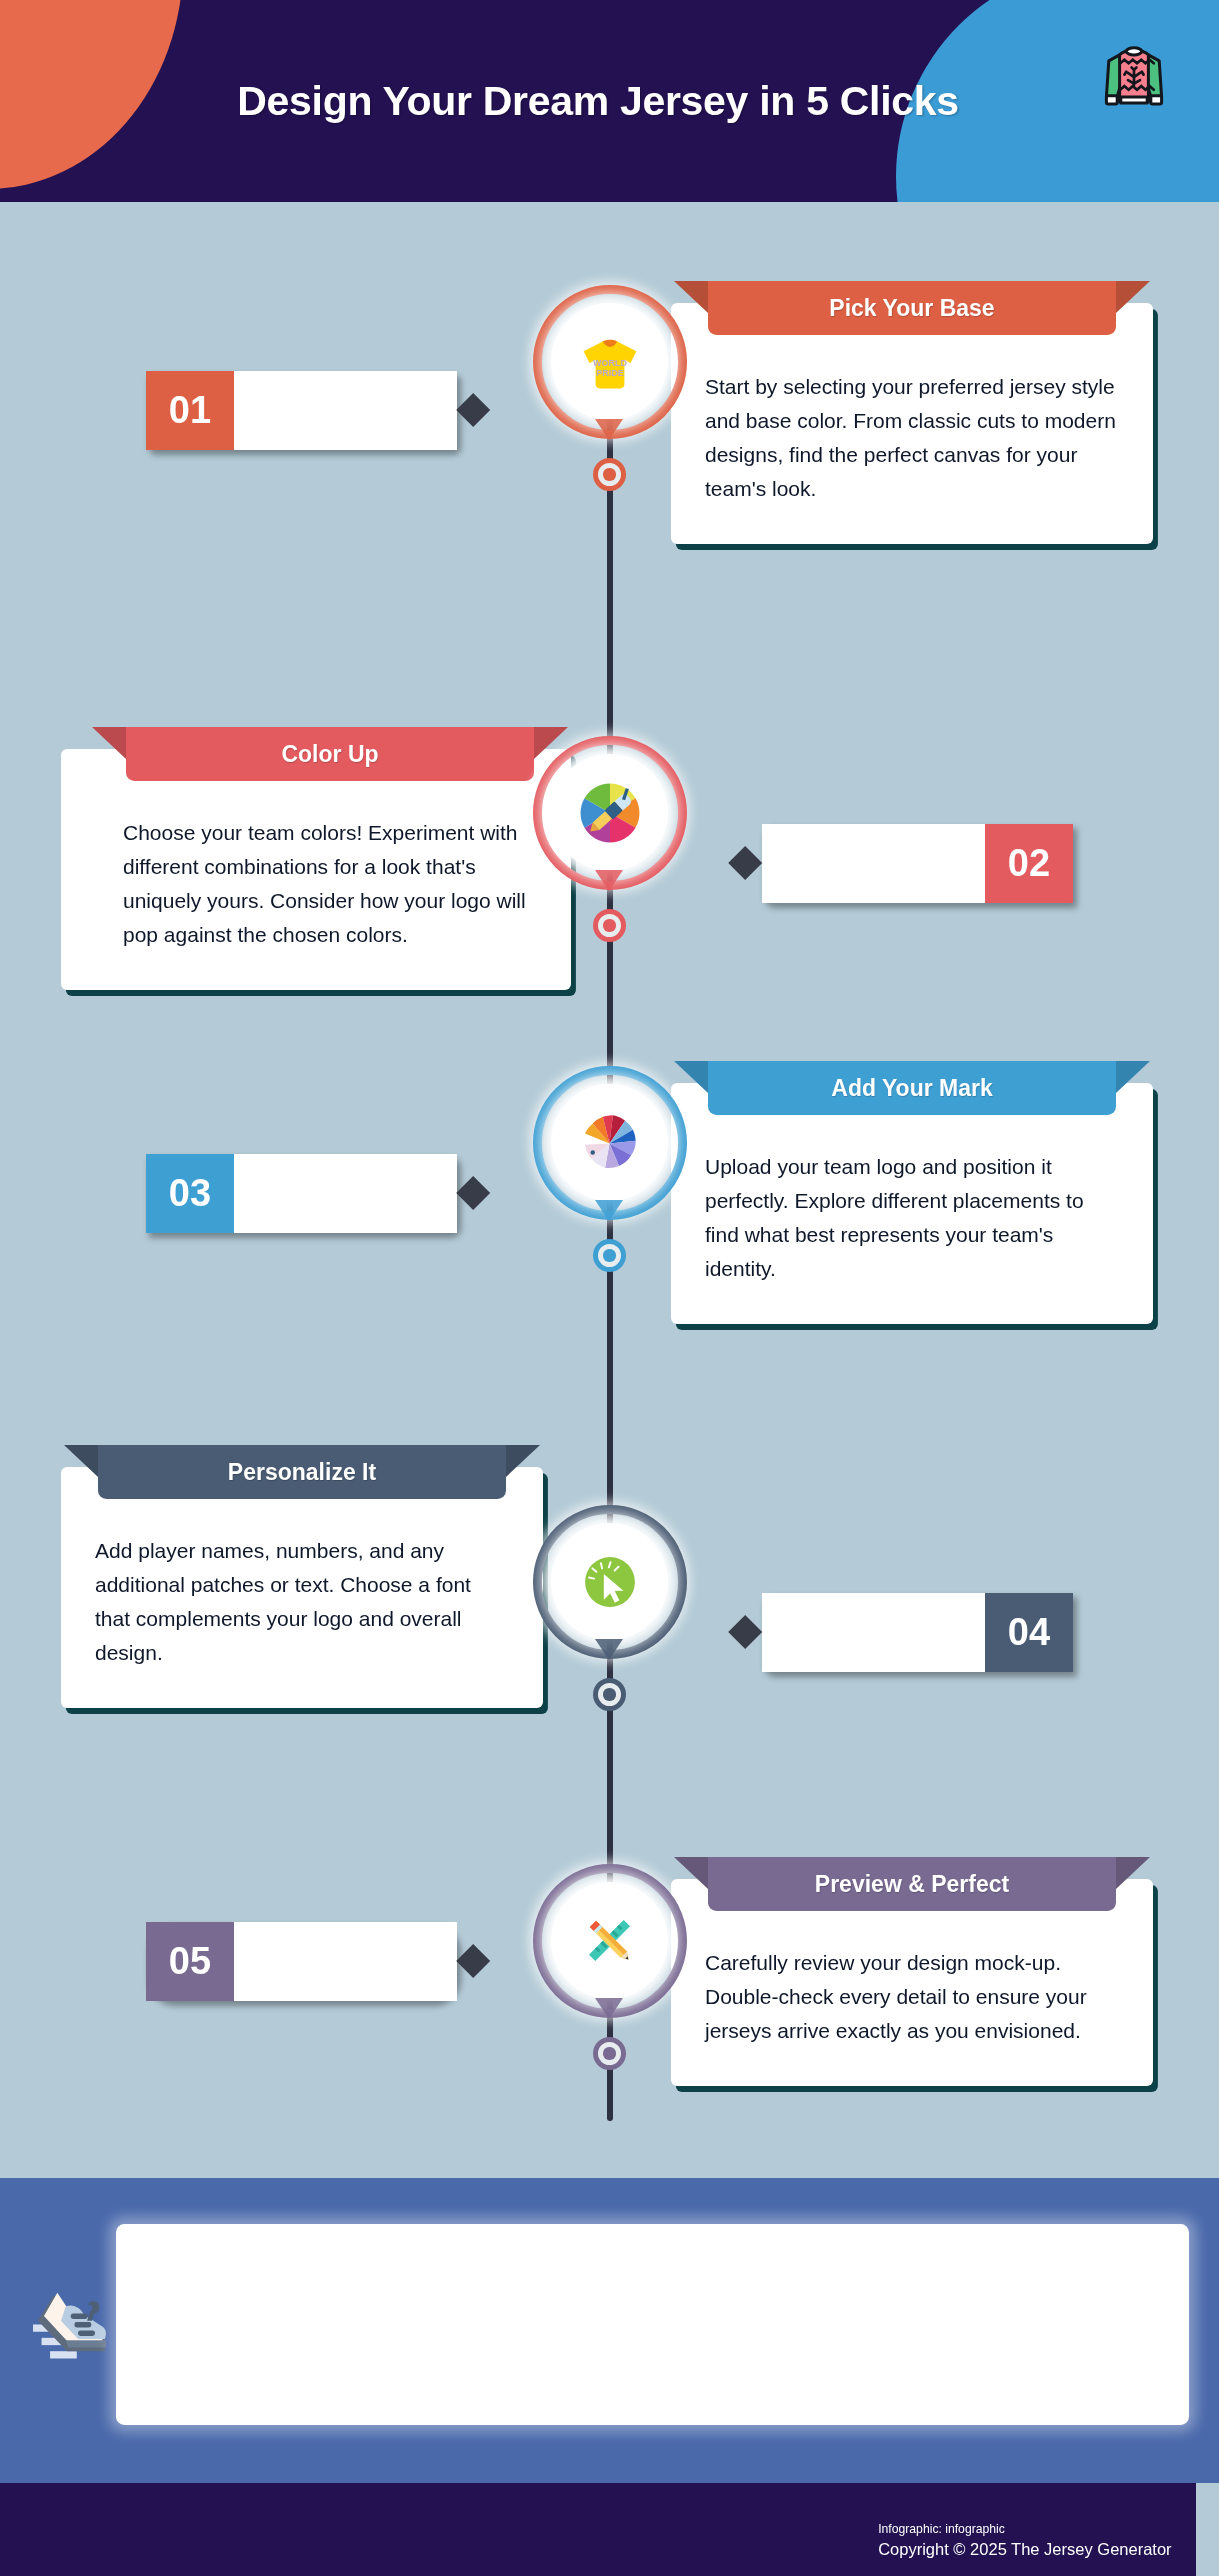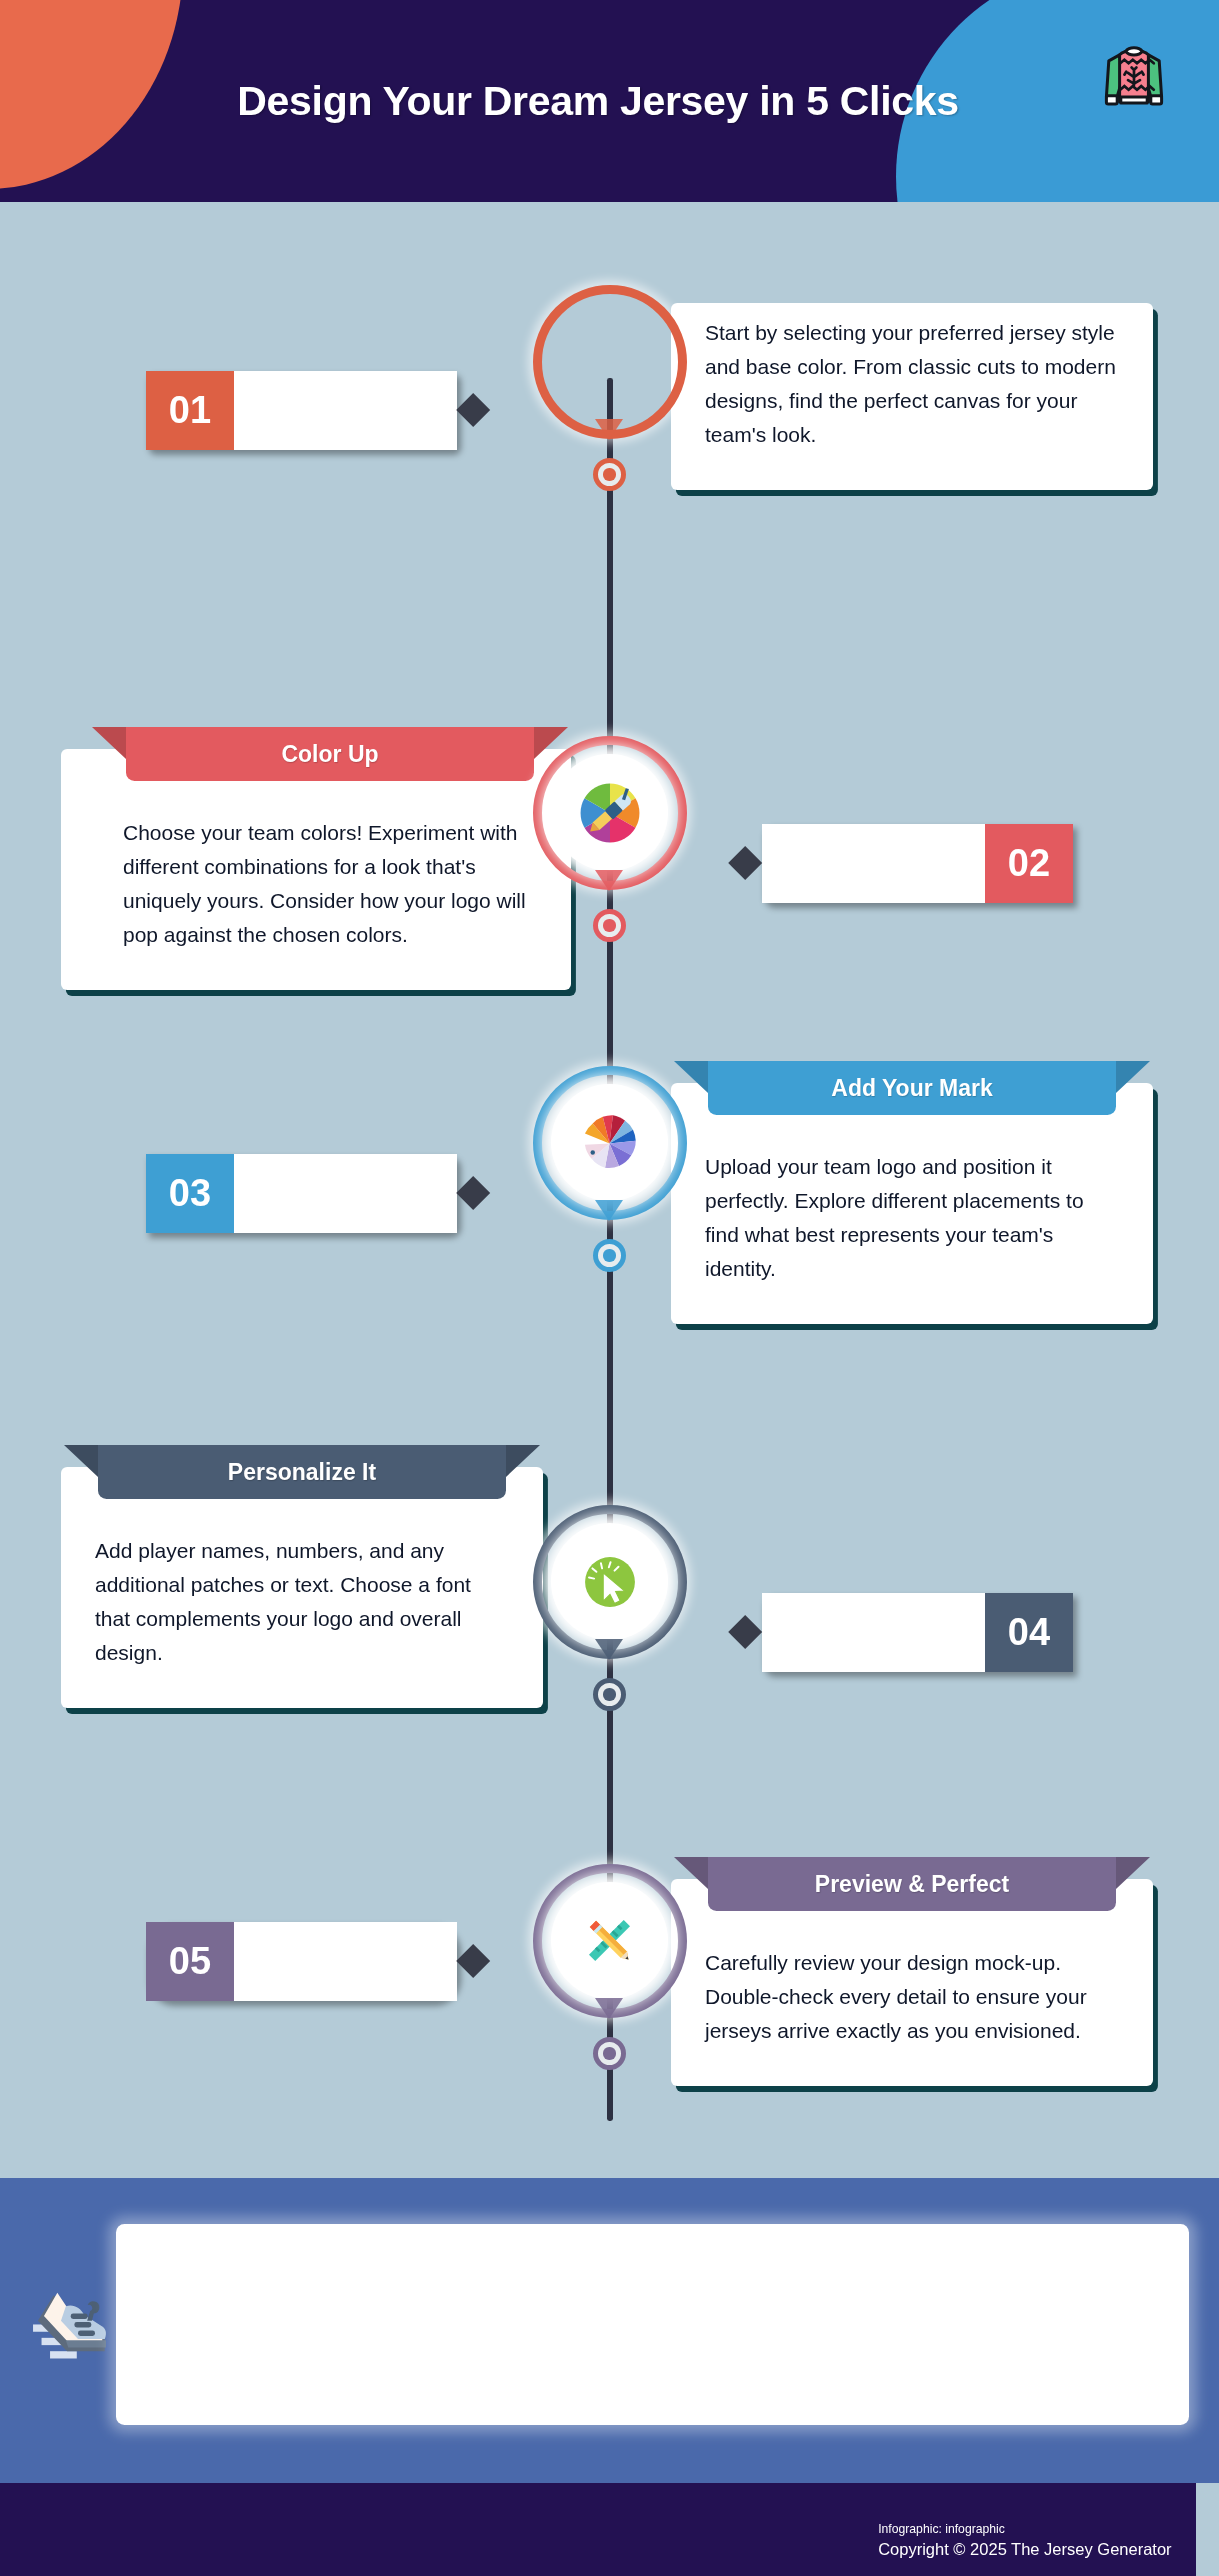--- a/index.html
+++ b/index.html
@@ -190,30 +190,39 @@
       </g>
     </svg>
   </div>
 </div>
 
 <div class="timeline-line"></div>
 
 <div id="steps-root">
     <div class="step" style="top: 0px;">
       <div class="card right" style="top: 303px; --c: #dd6044; --cd: #b54f38;">
+        <div class="card-ribbon">Pick Your Base</div>
         <div class="card-body">Start by selecting your preferred jersey style and base color. From classic cuts to modern designs, find the perfect canvas for your team's look.</div>
       </div>
       <div class="numchip left" style="top: 371px; border-radius: 7px; --c: #dd6044;">
         <div class="numbox">01</div>
         <div class="numblank"></div>
       </div>
       <div class="diamond left" style="top: 398px;"></div>
       <div class="node" style="top: 280px; --c: #dd6044;">
         <div class="node-glow"></div>
         <div class="node-ring"></div>
+        <div class="node-inner">
+          <svg viewBox="0 0 120 120" width="72" height="72">
+            <path d="M44 28 C52 22 68 22 76 28 L104 42 L94 62 L84 56 L84 98 C84 102 80 104 76 104 L44 104 C40 104 36 102 36 98 L36 56 L26 62 L16 42 Z" fill="#ffd400"></path>
+            <path d="M48 26 C54 38 66 38 72 26 C66 22 54 22 48 26 Z" fill="#f07d1b"></path>
+            <text x="60" y="66" font-family="Liberation Sans, sans-serif" font-size="15" font-weight="bold" fill="#b8a8cf" text-anchor="middle">WORLD</text>
+            <text x="60" y="84" font-family="Liberation Sans, sans-serif" font-size="15" font-weight="bold" fill="#b8a8cf" text-anchor="middle">PRIDE</text>
+          </svg>
+        </div>
         <div class="node-tail"></div>
         <div class="node-dot">
           <i></i>
         </div>
       </div>
     </div>
     <div class="step" style="top: 0px;">
       <div class="card left" style="top: 749px; padding-left: 28px; --c: #e35a5f; --cd: #bb4a4e;">
         <div class="card-ribbon">Color Up</div>
         <div class="card-body">Choose your team colors! Experiment with different combinations for a look that's uniquely yours. Consider how your logo will pop against the chosen colors.</div>

